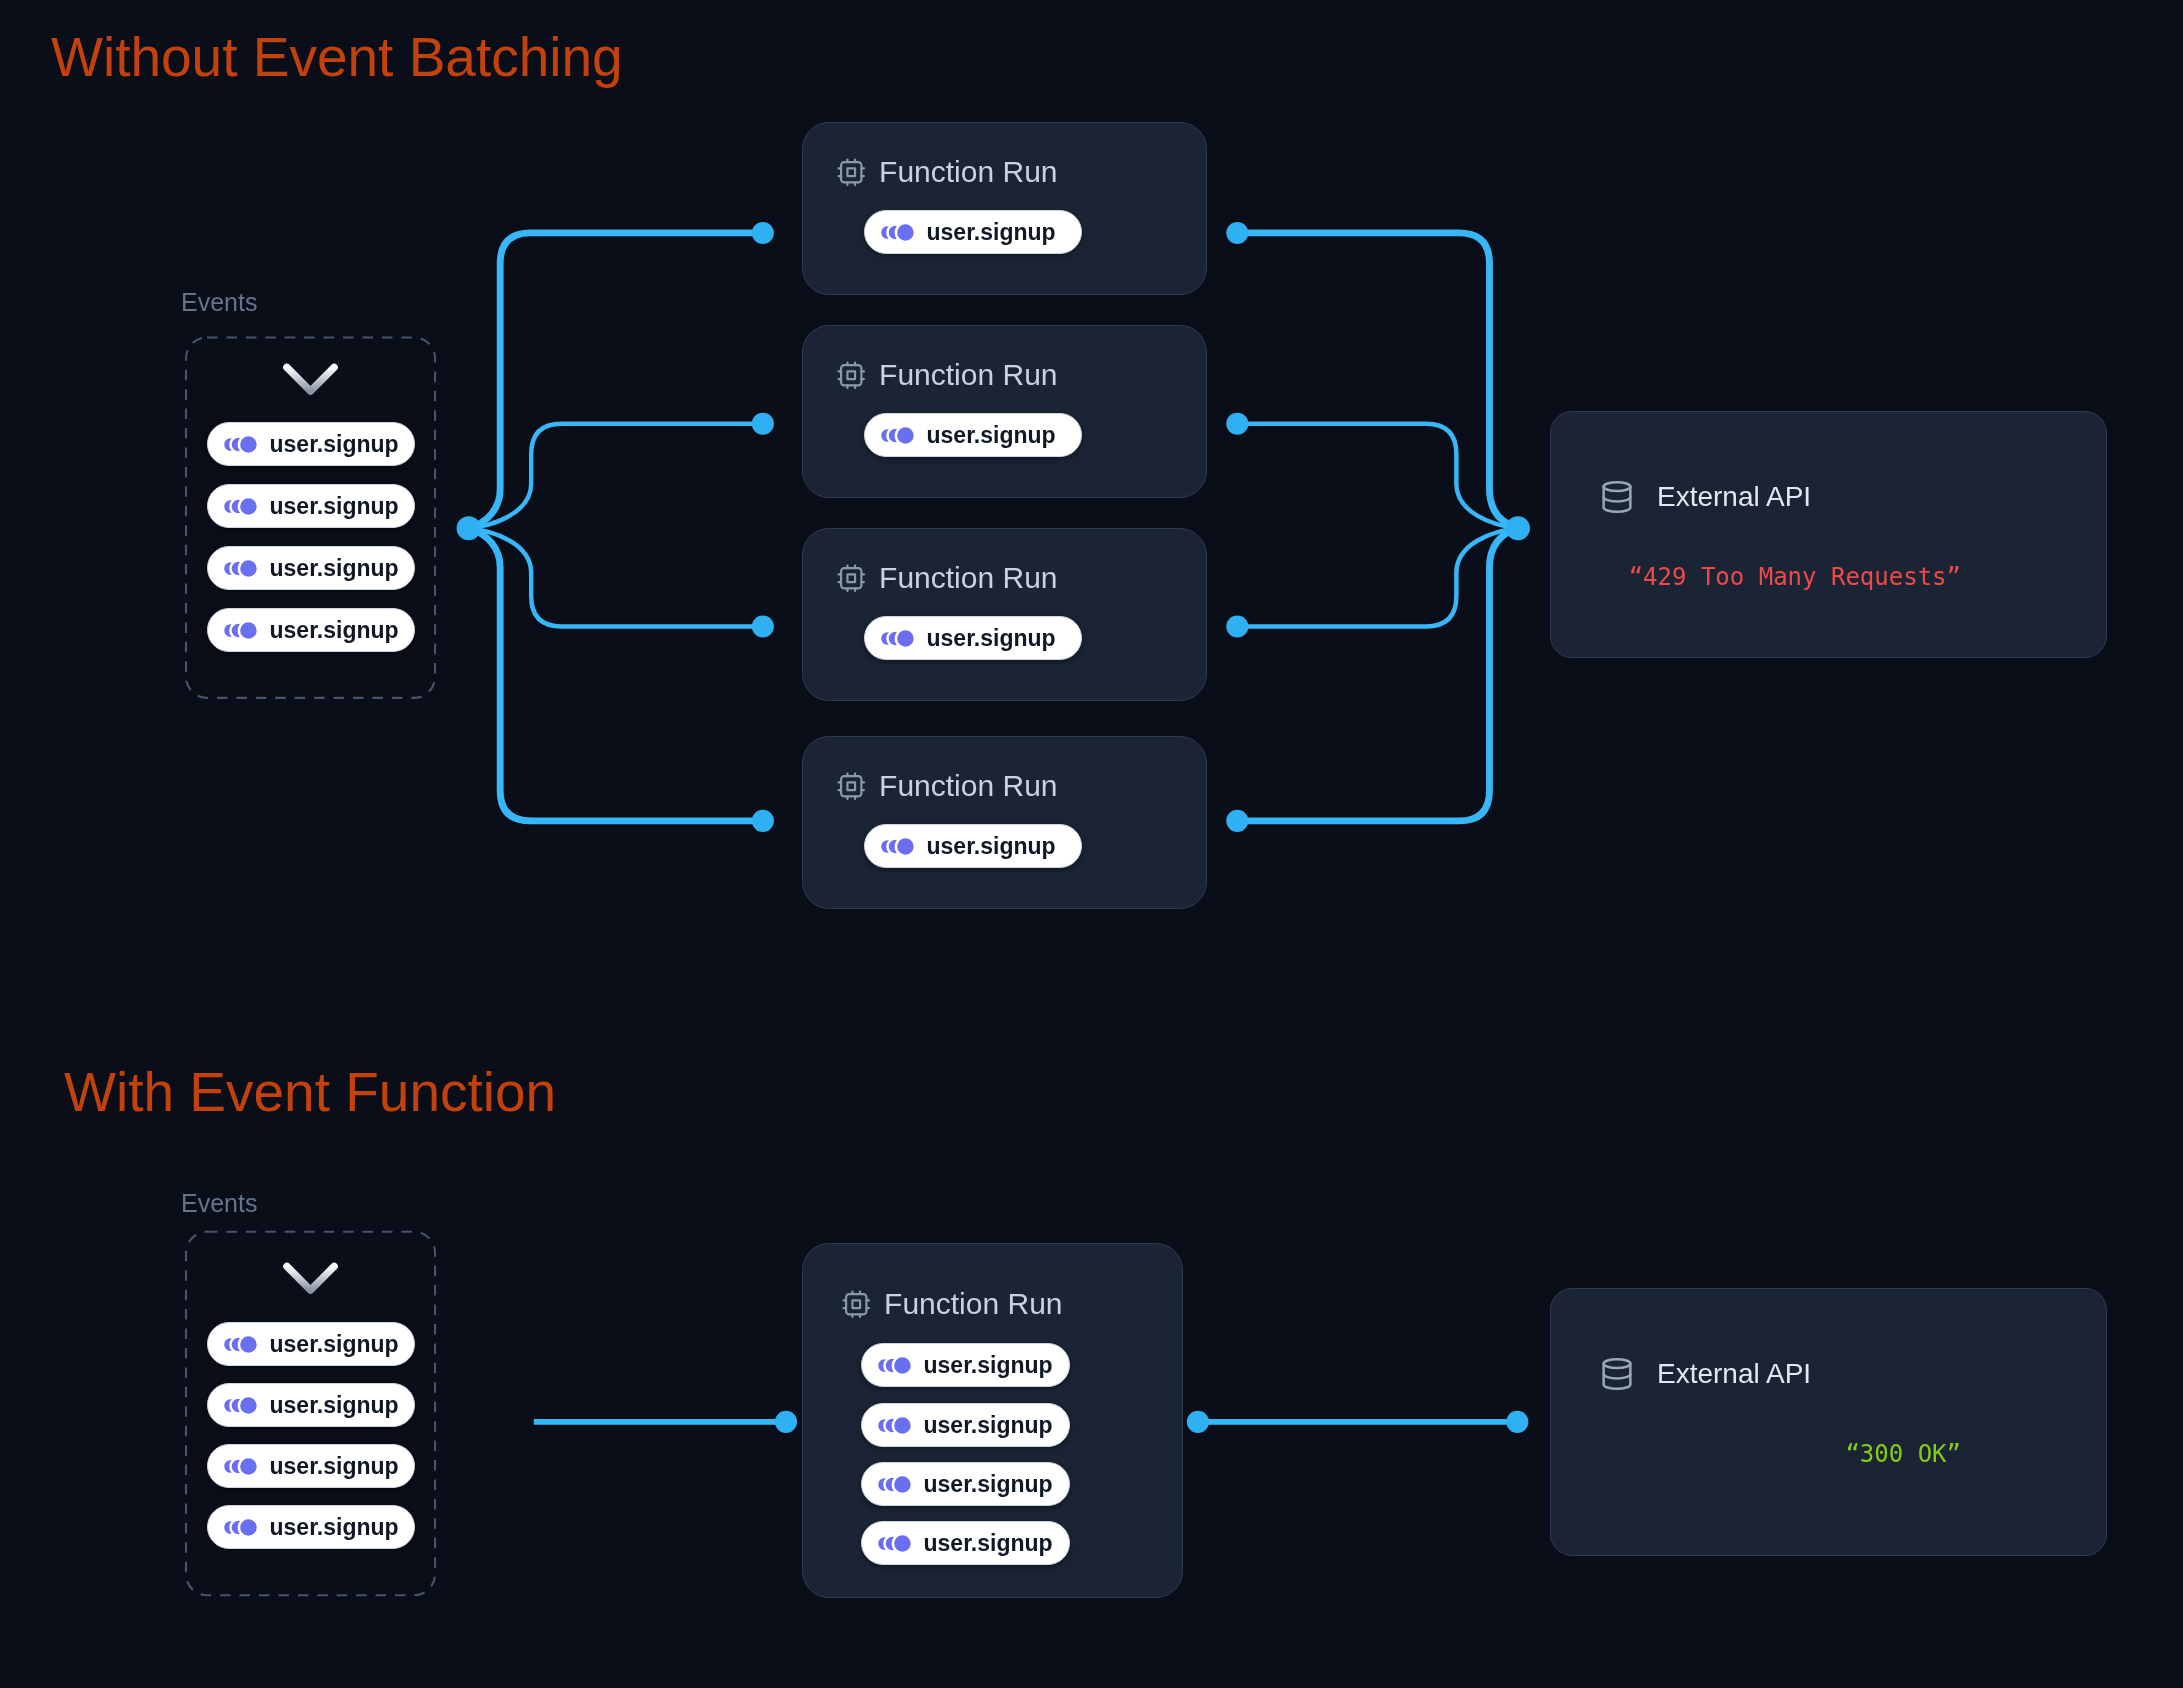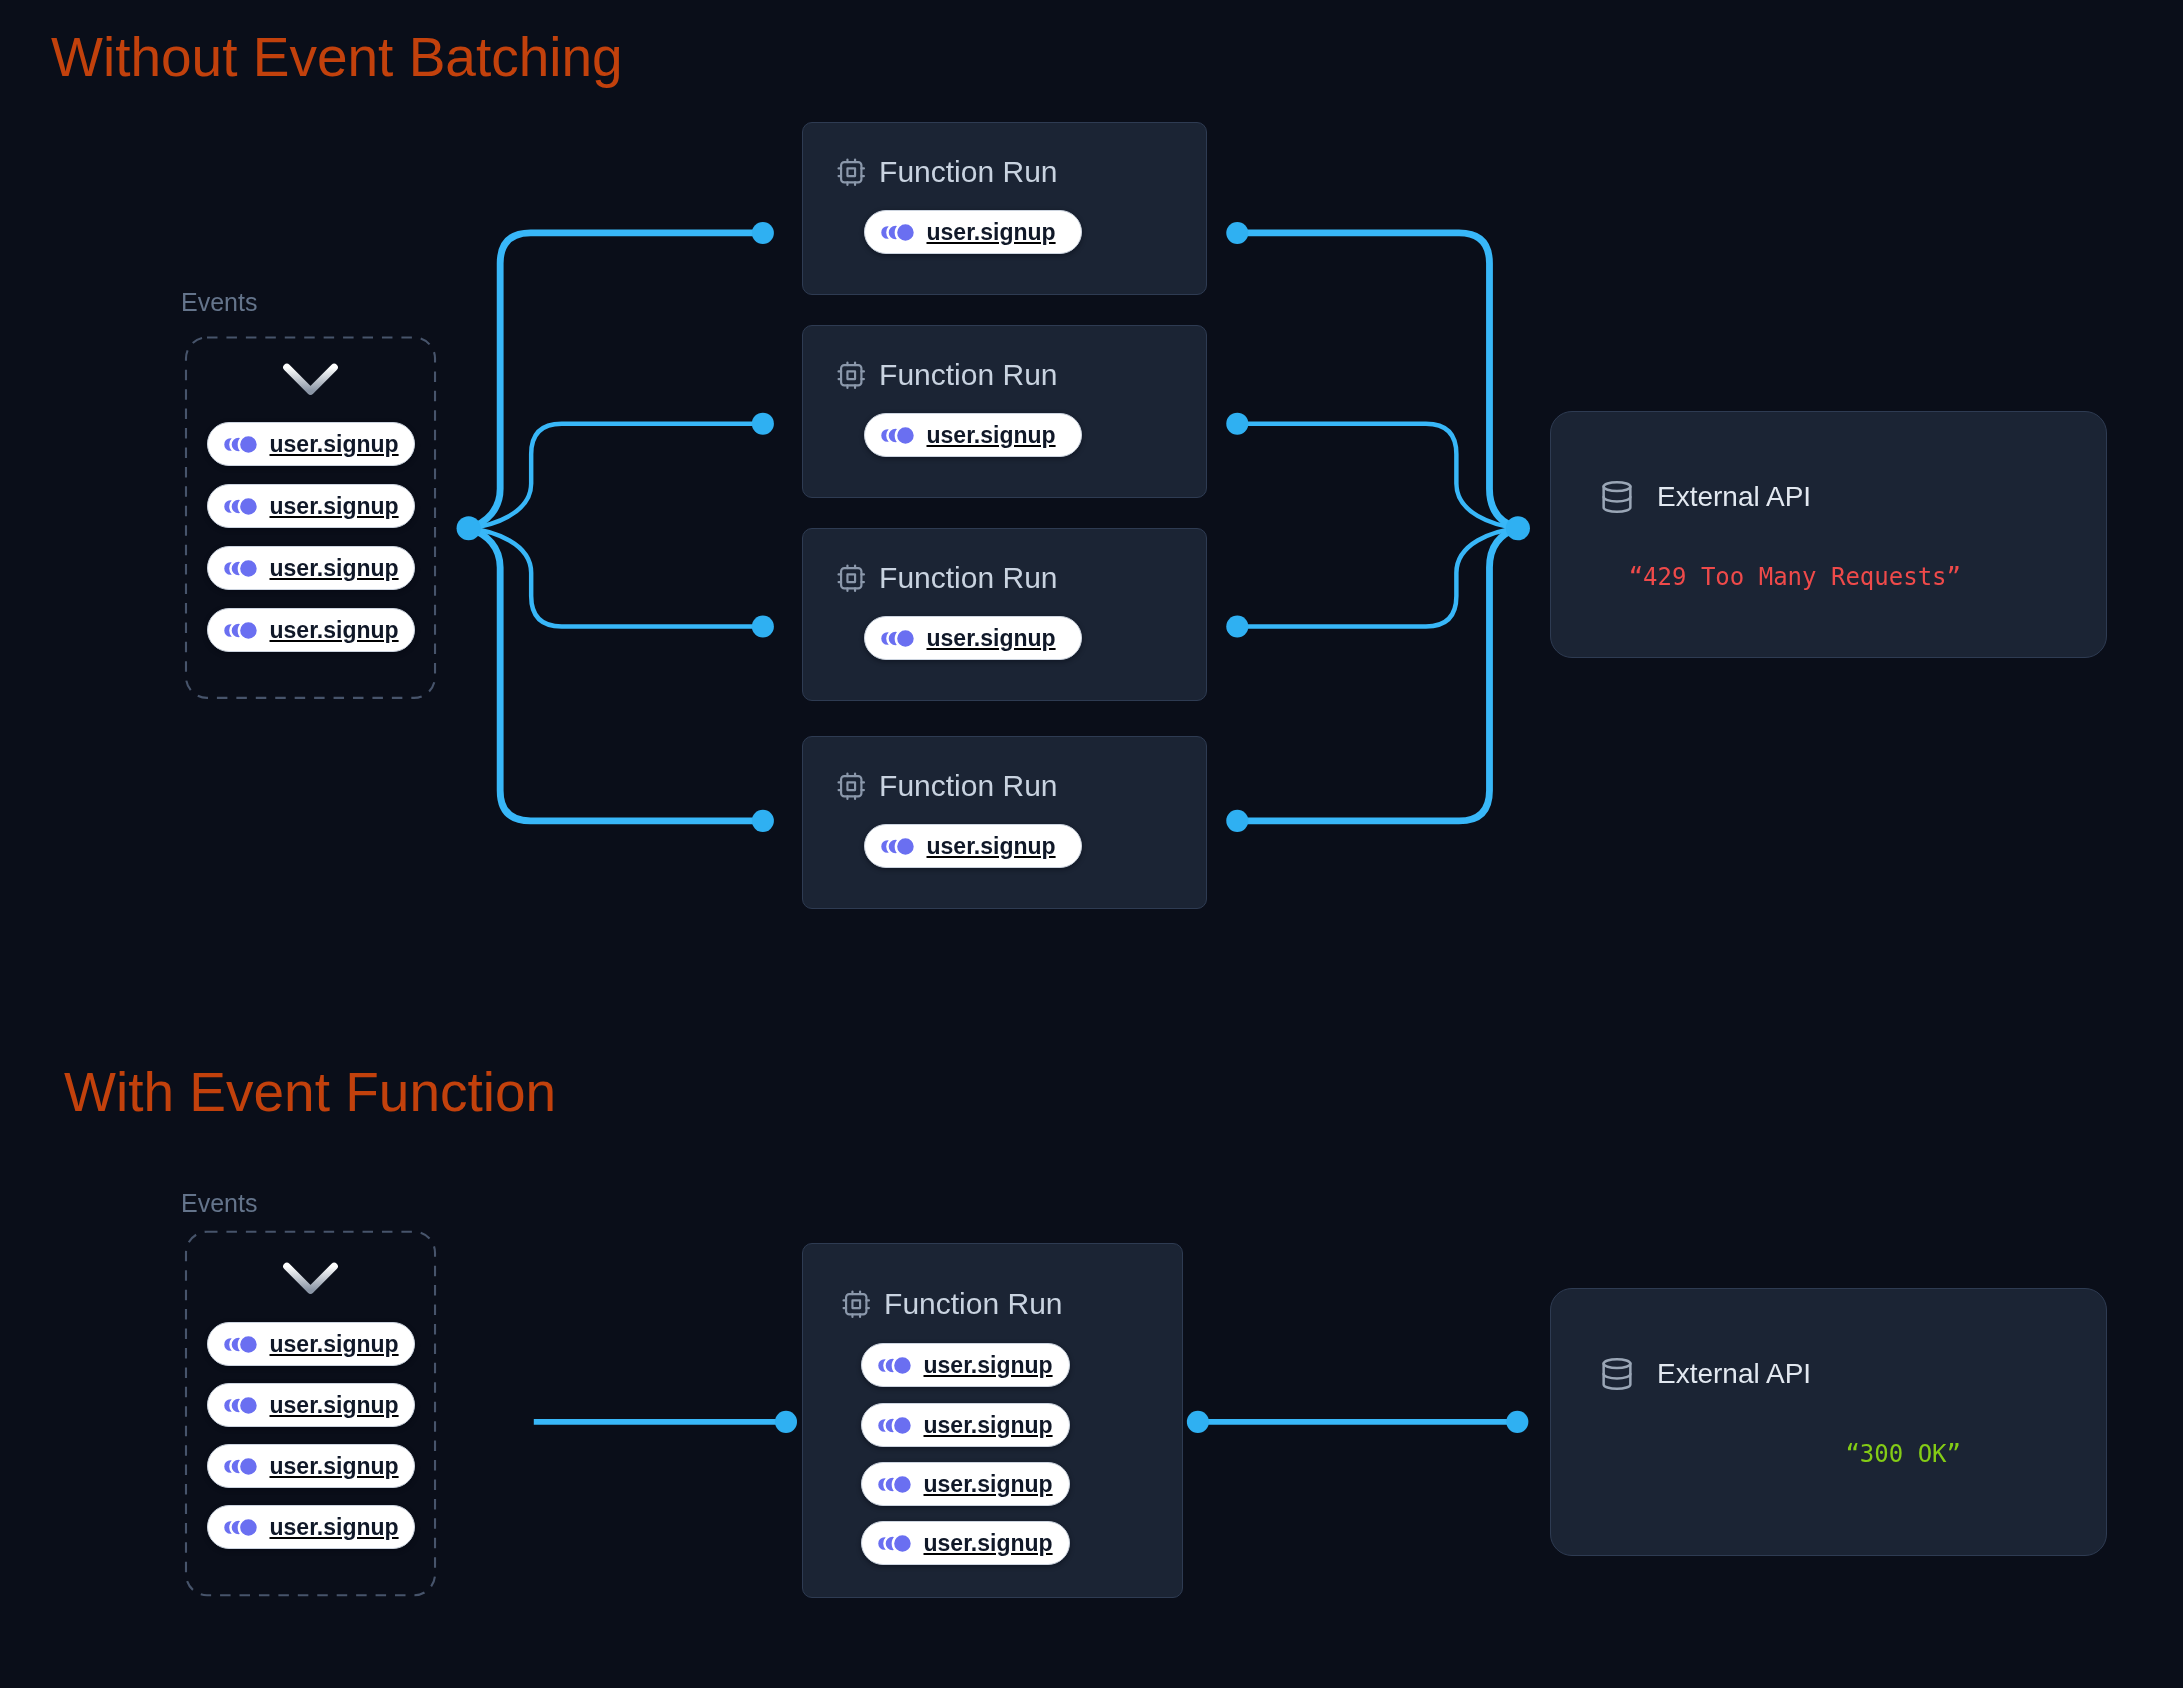--- a/index.html
+++ b/index.html
@@ -1,27 +1,27 @@
 <!DOCTYPE html>
 <html style="font-size:8.4px"><head>
 <meta charset="utf-8">
 <style>
   html,body{margin:0;padding:0;background:#0a0e19;}
   .page{position:relative;width:2183px;height:1689px;background:#0a0e19;overflow:hidden;
         font-family:"Liberation Sans",sans-serif;}
   .wires{position:absolute;left:0;top:0;width:2183px;height:1689px;}
   .big-title{position:absolute;font-size:55px;font-weight:500;color:#c2410c;letter-spacing:0;}
   .events-label{position:absolute;font-size:25px;font-weight:400;color:#64748b;}
-  .card{position:absolute;background:#1b2434;border:1.6px solid #2e3b52;border-radius:10px;box-sizing:border-box;padding-left:22px;}
+  .card{position:absolute;background:#1b2434;border:1.6px solid #2e3b52;border-radius:27px;box-sizing:border-box;padding-left:22px;}
   .card-header{position:absolute;left:33px;top:32px;display:flex;align-items:center;gap:12.6px;}
   .card-header .hdr-icon{width:30.5px;height:30.5px;display:block;}
   .card-title{font-size:30px;font-weight:400;color:#c9d3e0;white-space:nowrap;}
   .pill{position:absolute;display:flex;align-items:center;gap:9.5px;background:#ffffff;
         border:1.6px solid #ccd4df;border-radius:32px;padding-left:16px;box-sizing:border-box;
-        height:44px;box-shadow:0 1.6px 5.3px rgba(2,6,16,.45);text-decoration:underline;}
+        height:44px;box-shadow:0 1.6px 5.3px rgba(2,6,16,.45);}
   .pill-icon{width:36px;height:21px;display:block;flex:0 0 auto;}
   .pill-text{font-size:23px;font-weight:bold;color:#101828;white-space:nowrap;}
   .ext-card{position:absolute;background:#1b2434;border:1.6px solid #2e3b52;border-radius:22px;box-sizing:border-box;}
   .ext-header{position:absolute;left:48px;top:63px;display:flex;align-items:center;gap:22px;}
   .ext-header .db-icon-svg{width:36px;height:44px;display:block;}
   .ext-title{font-size:28px;font-weight:400;color:#e2e8f0;white-space:nowrap;}
   .ext-status{position:absolute;left:53px;width:357px;top:151px;text-align:right;
               font-family:"DejaVu Sans Mono",monospace;font-size:24px;font-weight:500;white-space:nowrap;}
   .status-error{color:#ef4a4a;}
   .status-ok{color:#84cc16;}

